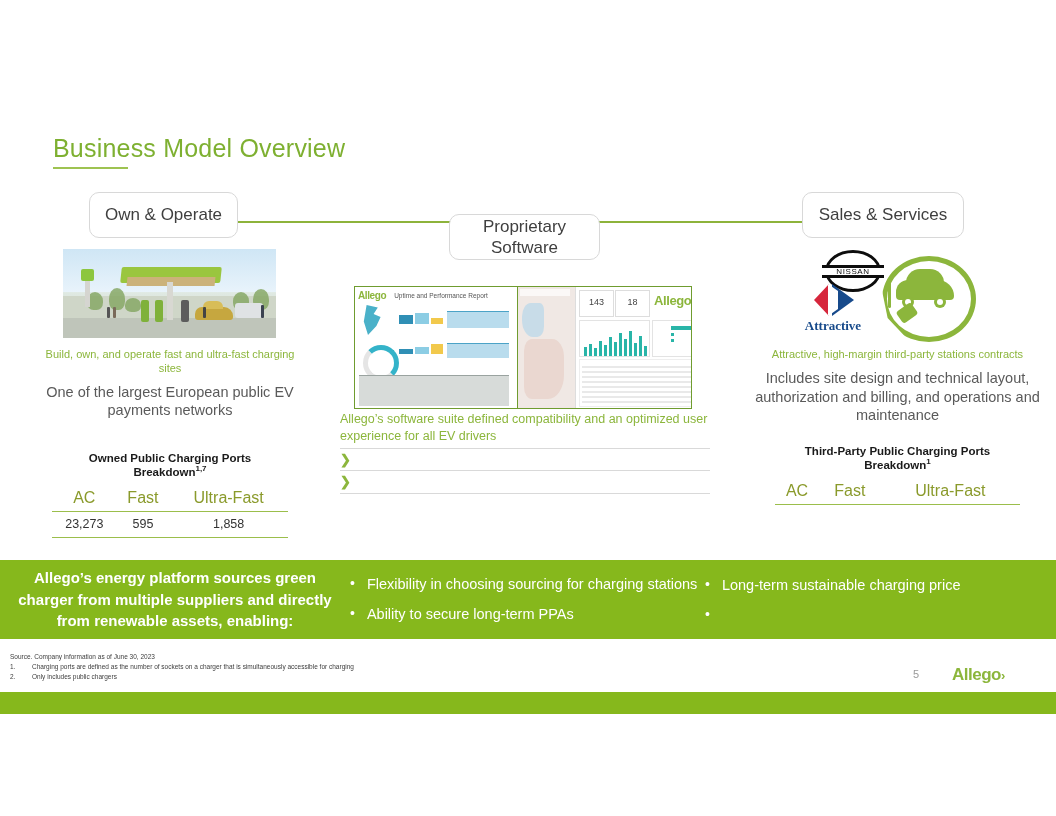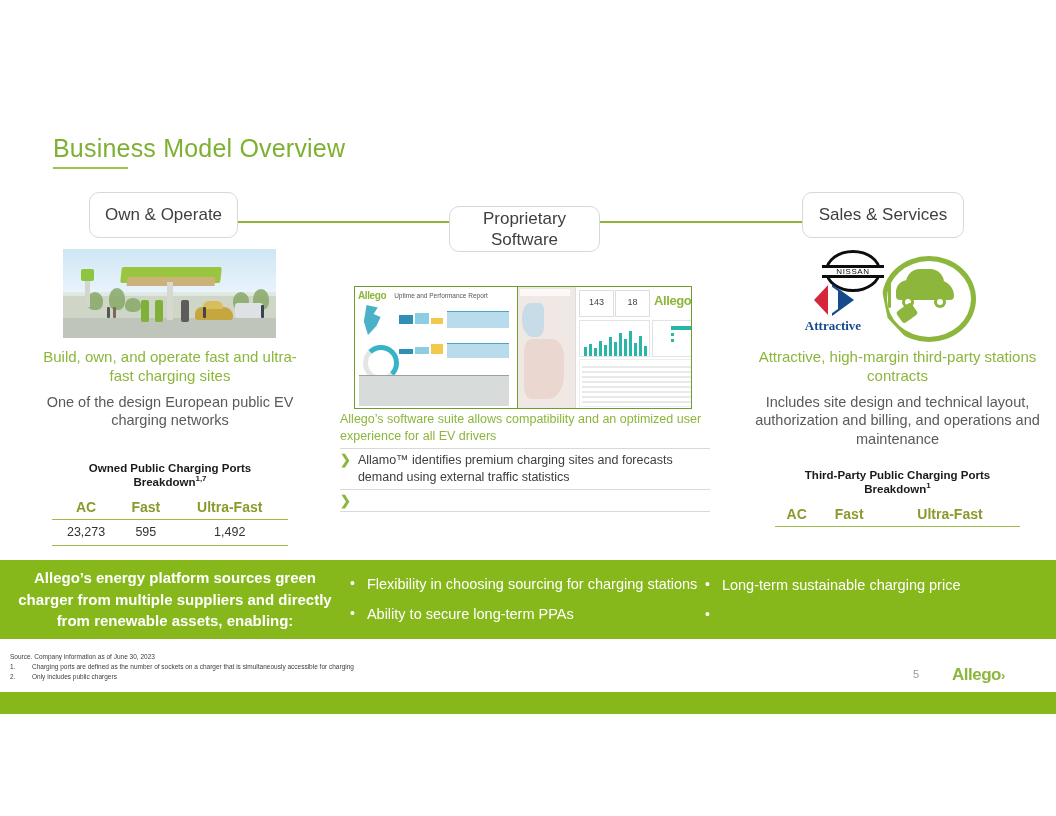--- a/index.html
+++ b/index.html
@@ -25,31 +25,31 @@
   #connector-left{left:230px;top:221px;width:242px;}
   #connector-right{left:592px;top:221px;width:216px;}
 
   .pillar-box{
     position:absolute;background:#fff;border:1px solid #d8d8d8;border-radius:10px;
     display:flex;align-items:center;justify-content:center;text-align:center;
     font-size:17px;color:#3f3f3f;line-height:1.25;box-sizing:border-box;
     box-shadow:0 0 0 0 rgba(0,0,0,0);
   }
   #pillar-own{left:89px;top:192px;width:149px;height:46px;}
-  #pillar-software{left:449px;top:206px;width:151px;height:46px;}
+  #pillar-software{left:449px;top:214px;width:151px;height:46px;}
   #pillar-sales{left:802px;top:192px;width:162px;height:46px;}
 
   
   .col{position:absolute;}
   #col-left{left:40px;top:248px;width:260px;}
   #col-center{left:340px;top:283px;width:370px;}
   #col-right{left:755px;top:248px;width:285px;}
 
   .headline{
-    color:#8CB63C;font-size:15px;line-height:1.25;text-align:center;
+    color:#8CB63C;font-size:11px;line-height:1.25;text-align:center;
   }
   .subcopy{
     color:#5a5a5a;font-size:14.5px;line-height:1.3;text-align:center;margin-top:7px;
   }
 
   
   #station-art{
     position:absolute;left:63px;top:249px;width:213px;height:89px;overflow:hidden;
     background:linear-gradient(#cfe6f5 0%,#e8f3fb 48%,#dfe9e2 49%,#d7ddd3 100%);
   }
@@ -132,21 +132,21 @@
   #evcar-logo .wc1{left:25px;} #evcar-logo .wc2{left:57px;}
   #evcar-logo .plug{position:absolute;left:18px;top:52px;width:18px;height:14px;background:#8CB63C;border-radius:3px;
      transform:rotate(-35deg);}
   #evcar-logo .cord{position:absolute;left:8px;top:24px;width:3px;height:30px;background:#8CB63C;border-radius:2px;}
 
   
   .table-title{font-size:11.5px;font-weight:bold;color:#1a1a1a;text-align:center;}
   .table-title sup{font-size:8px;}
   .ports-table{width:100%;border-collapse:collapse;margin-top:8px;}
   .ports-table th{
-    color:#8A9A2B;font-size:14px;font-weight:bold;padding:3px 0 4px;
+    color:#8A9A2B;font-size:16px;font-weight:normal;padding:3px 0 4px;
     border-bottom:1.5px solid #9BBE4B;text-align:center;
   }
   .ports-table td{
     color:#333;font-size:12.5px;padding:5px 0 6px;border-bottom:1.5px solid #9BBE4B;text-align:center;
   }
 
   
   #center-headline{color:#8CB63C;font-size:12.5px;line-height:1.35;margin-top:8px;}
   .bullet-list{margin-top:3px;}
   .bullet-item{
@@ -314,48 +314,47 @@
       <div class="wheel w1"></div>
         <div class="wheel w2"></div>
       <div class="wc wc1"></div>
         <div class="wc wc2"></div>
         <div class="plug"></div>
     </div>
   </div>
 
   <div class="col" id="col-left">
     <div class="headline" style="margin-top:100px;">Build, own, and operate fast and ultra-fast charging sites</div>
-    <div class="subcopy">One of the design European public EV charging networks</div>
+    <div class="subcopy">One of the largest European public EV payments networks</div>
     <div style="margin-top:32px;padding:0 12px;">
       <div class="table-title">
         <span>Owned Public Charging Ports Breakdown</span><sup>1,7</sup>
       </div>
       <table class="ports-table">
         <tbody>
             <tr>
           <th>AC</th>
           <th>Fast</th>
           <th>Ultra-Fast</th>
         </tr>
         <tr>
           <td>23,273</td>
           <td>595</td>
-          <td>1,492</td>
+          <td>1,858</td>
         </tr>
       </tbody>
         </table>
     </div>
   </div>
 
   <div class="col" id="col-center">
-    <div id="center-headline" style="margin-top:128px;">Allego’s software suite allows compatibility and an optimized user experience for all EV drivers</div>
+    <div id="center-headline" style="margin-top:128px;">Allego’s software suite defined compatibility and an optimized user experience for all EV drivers</div>
     <div class="bullet-list">
       <div class="bullet-item">
         <span class="chev">❯</span>
-        <span>Allamo™ identifies premium charging sites and forecasts demand using external traffic statistics</span>
       </div>
       <div class="bullet-item">
         <span class="chev">❯</span>
       </div>
     </div>
   </div>
 
   <div class="col" id="col-right">
     <div class="headline" style="margin-top:100px;">Attractive, high-margin third-party stations contracts</div>
     <div class="subcopy">Includes site design and technical layout, authorization and billing, and operations and maintenance</div>

